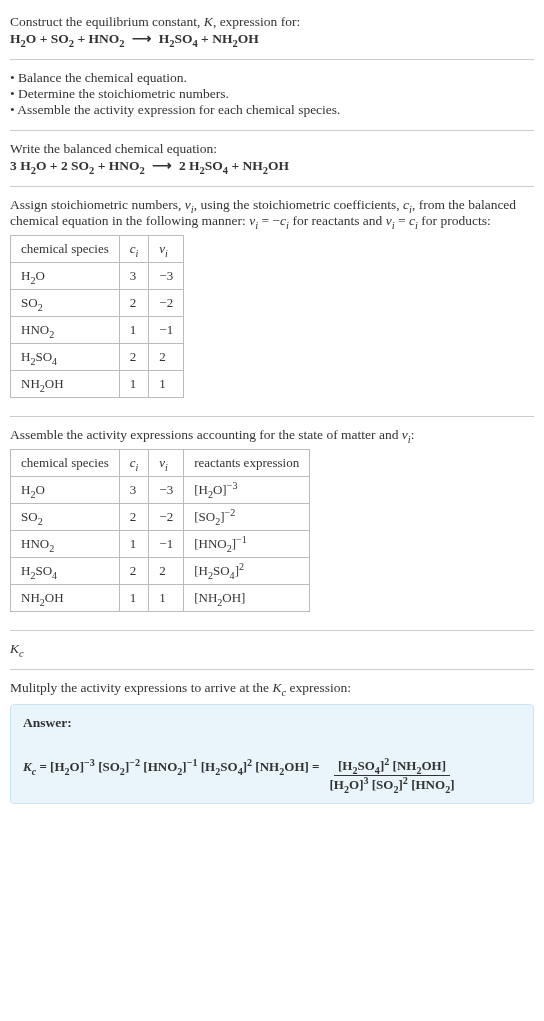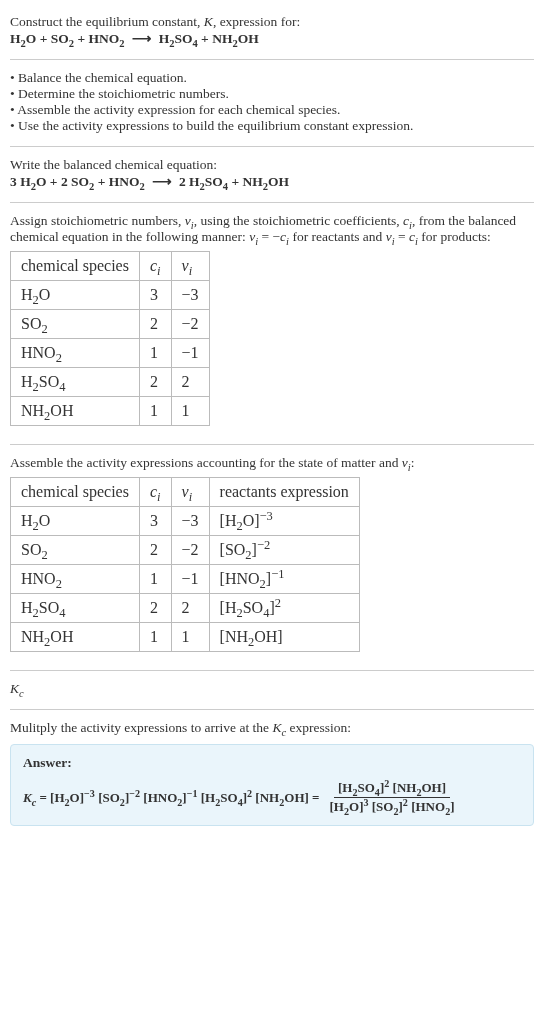--- a/index.html
+++ b/index.html
@@ -20,21 +20,21 @@
   .arrow { display:inline-block; padding: 0 4px; }
   table.data {
     border-collapse: collapse;
     margin: 6px 0;
   }
   table.data th, table.data td {
     border: 1px solid #bbb;
     padding: 5px 10px;
     text-align: left;
     font-weight: normal;
-    font-size: 16px;
+    font-size: 13px;
     color:#333;
   }
   table.data th { background: #fff; }
   .answer-box {
     background: #eaf5fb;
     border: 1px solid #c9e3f0;
     border-radius: 4px;
     padding: 10px 12px;
     margin-top: 8px;
     font-weight: bold;
@@ -47,20 +47,21 @@
     flex-wrap: nowrap;
     font-size: 13px;
   }
   .kc-line .piece { white-space: nowrap; }
   .frac {
     display: inline-flex;
     flex-direction: column;
     align-items: center;
     vertical-align: middle;
     line-height: 1.1;
+    margin-top: 18px;
   }
   .frac .num { border-bottom: 1px solid #333; padding: 0 4px 2px 4px; }
   .frac .den { padding: 2px 4px 0 4px; }
   .ital { font-style: italic; }
 </style>
 </head>
 <body>
 
 <div class="block">
   <span>Construct the equilibrium constant, </span><span class="ital">K</span><span>, expression for:</span><br>
@@ -76,21 +77,20 @@
     <span>NH</span><sub>2</sub><span>OH</span>
   </span>
 </div>
 
 <div class="hr"></div>
 
 <div class="block">
   <div>• Balance the chemical equation.</div>
   <div>• Determine the stoichiometric numbers.</div>
   <div>• Assemble the activity expression for each chemical species.</div>
-  <div>• Use the activity expressions to build the equilibrium constant expression.</div>
 </div>
 
 <div class="hr"></div>
 
 <div class="block">
   <div>Write the balanced chemical equation:</div>
   <span class="eqn">
     <span>3 </span><span>H</span><sub>2</sub><span>O</span>
     <span> + </span>
     <span>2 </span><span>SO</span><sub>2</sub>

